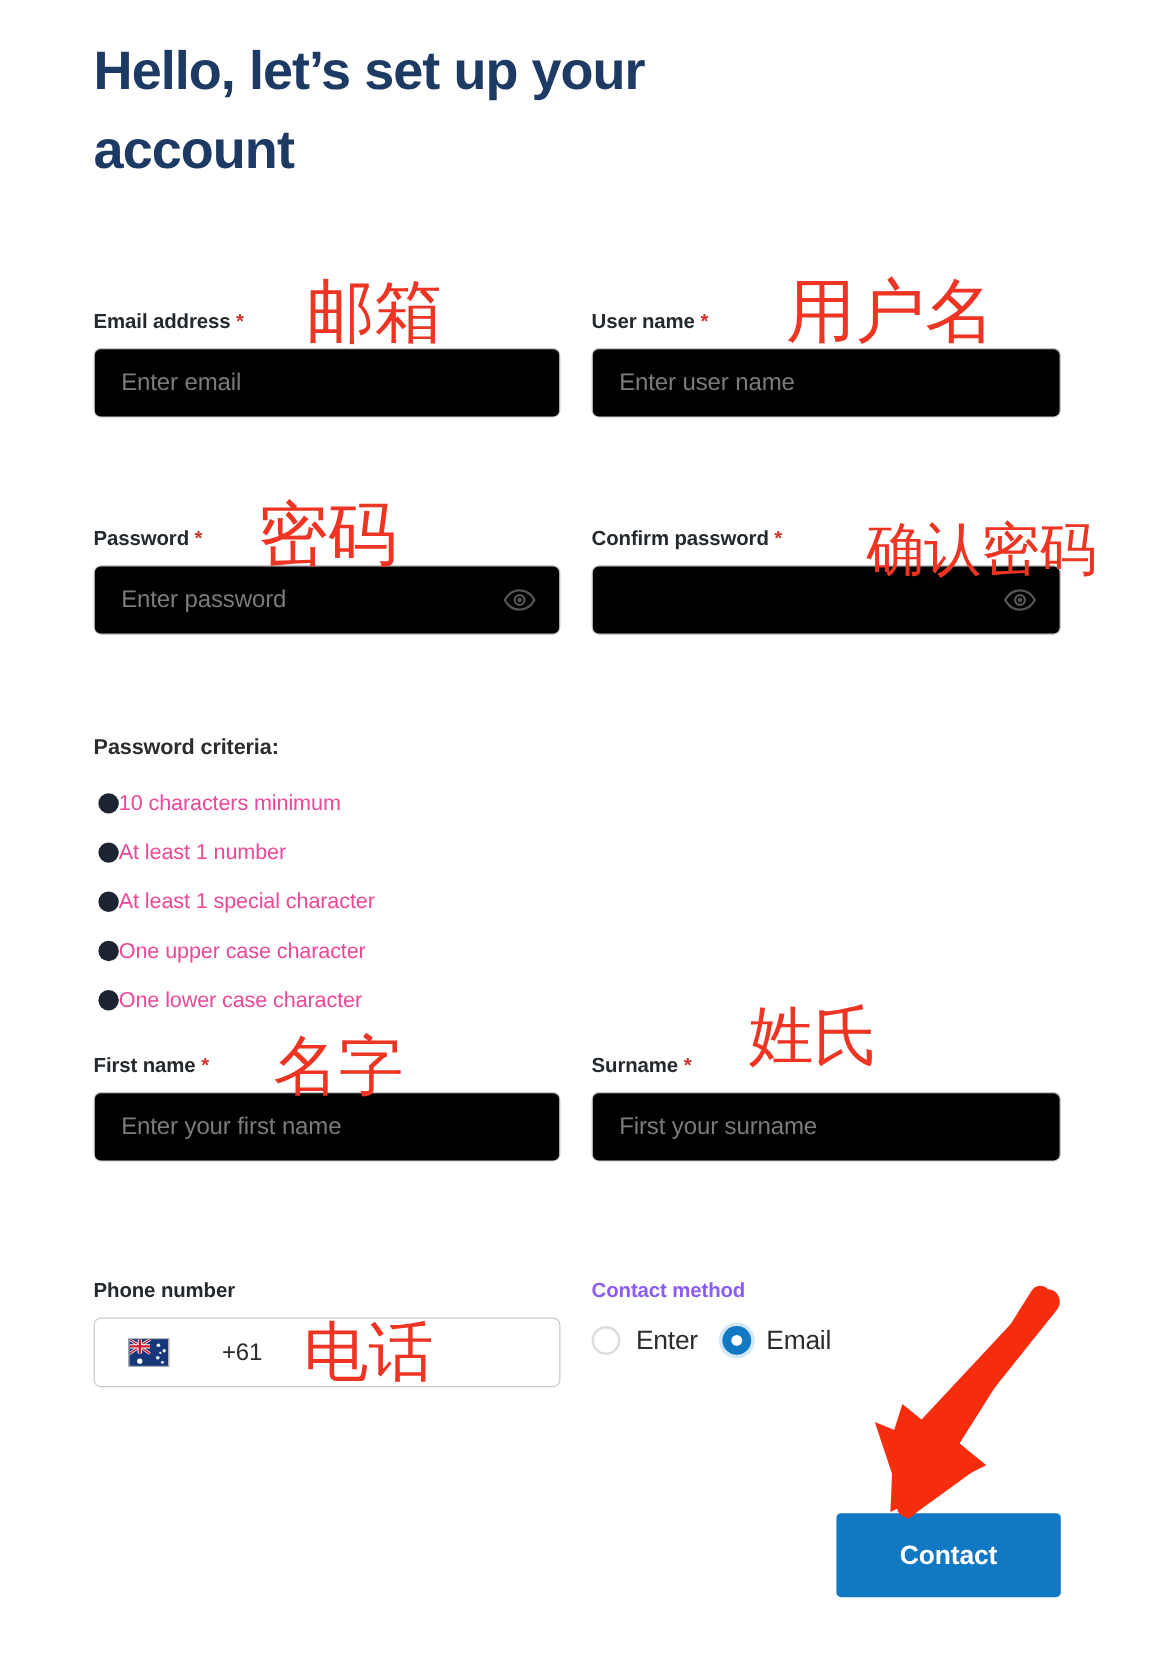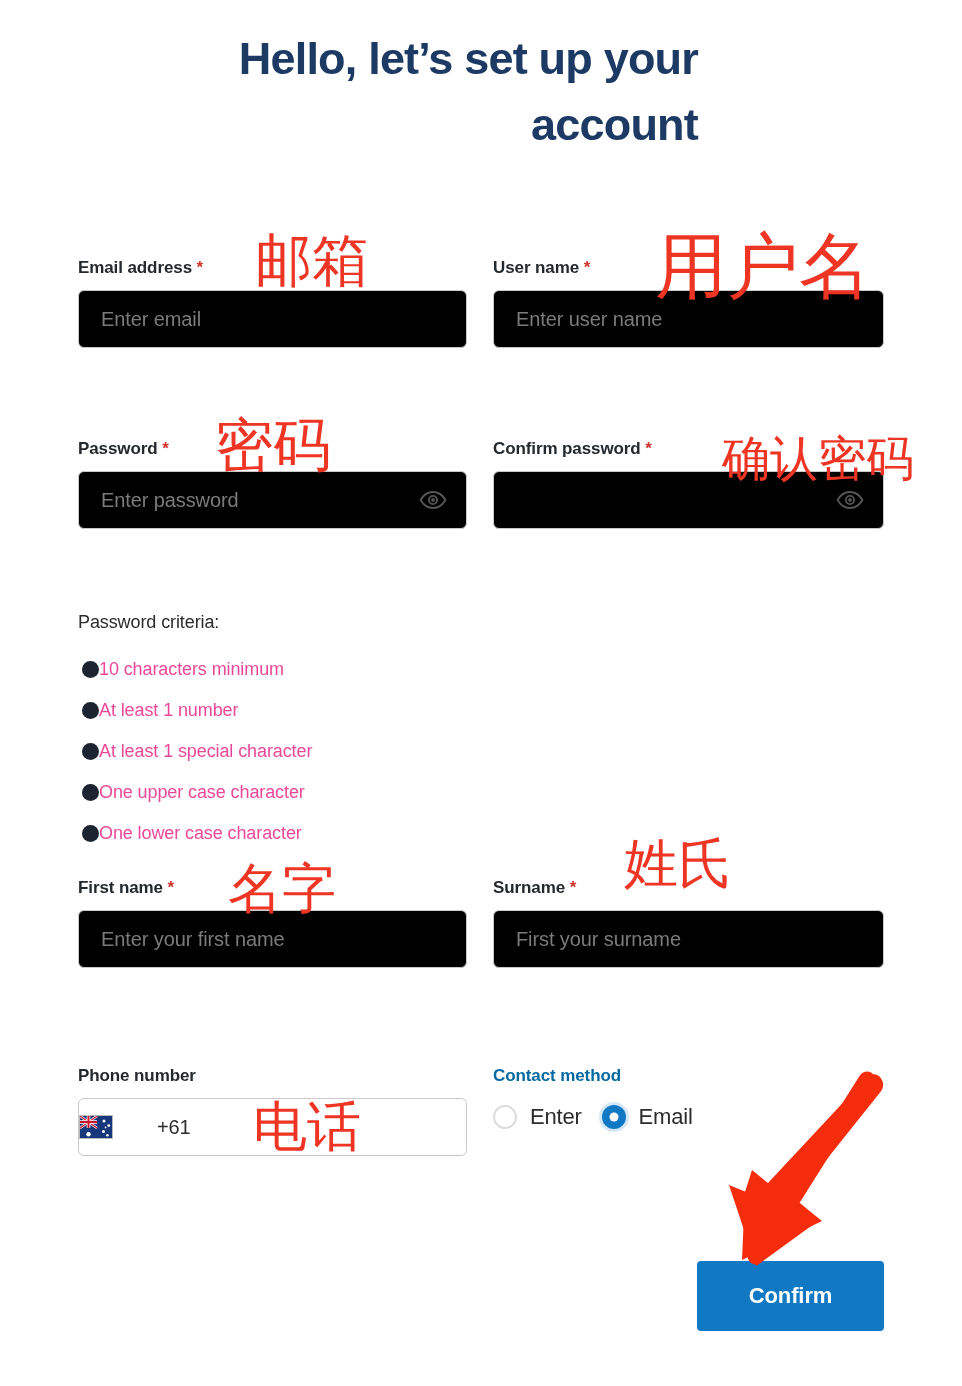--- a/index.html
+++ b/index.html
@@ -21,21 +21,20 @@
   .page-title {
     position: absolute;
     left: 78px;
     top: 26px;
     width: 620px;
     font-size: 45px;
     line-height: 1.47;
     font-weight: 700;
     letter-spacing: -0.8px;
     color: #1c3a63;
-    text-align: right;
   }
 
   
   .form-area { position: absolute; left: 0; top: 0; width: 868px; height: 1386px; }
 
   .field { position: absolute; }
   .field.col-left  { left: 78px;  width: 389px; }
   .field.col-right { left: 493px; width: 391px; }
 
   .field-label {
@@ -77,21 +76,21 @@
     align-items: center;
     justify-content: center;
     cursor: pointer;
   }
 
   
   .criteria-block { position: absolute; left: 78px; top: 612px; width: 400px; }
   .criteria-title {
     font-size: 18px;
     color: #2c2c2c;
-    font-weight: 400;
+    font-weight: 700;
     margin-bottom: 16px;
     letter-spacing: -0.1px;
   }
   .criteria-item {
     display: flex;
     align-items: center;
     height: 41px;
   }
   .criteria-dot {
     width: 17px; height: 17px;
@@ -109,21 +108,21 @@
 
   
   .phone-box {
     position: relative;
     width: 100%;
     height: 58px;
     border: 1px solid #c9c9c9;
     border-radius: 6px;
     display: flex;
     align-items: center;
-    padding-left: 0;
+    padding-left: 28px;
   }
   .flag {
     width: 34px; height: 24px;
     border: 1px solid #b9b9b9;
     position: relative;
     overflow: hidden;
     flex: 0 0 34px;
     background: #16387a;
   }
   .dial-code {
@@ -131,21 +130,21 @@
     color: #2c2c2c;
     margin-left: 44px;
     letter-spacing: -0.2px;
   }
 
   
   .contact-block { position: absolute; left: 493px; top: 1066px; width: 391px; }
   .contact-label {
     font-size: 17px;
     font-weight: 700;
-    color: #0369a1;
+    color: #8b5cf6;
     letter-spacing: -0.1px;
     margin-bottom: 18px;
     display: block;
   }
   .radio-row { display: flex; align-items: center; }
   .radio-opt { display: flex; align-items: center; cursor: pointer; }
   .radio-opt + .radio-opt { margin-left: 20px; }
   .radio-ring {
     width: 24px; height: 24px;
     border-radius: 50%;
@@ -355,27 +354,27 @@
           <span class="radio-ring"></span>
           <span class="radio-text">Enter</span>
         </span>
         <span class="radio-opt">
           <span class="radio-ring selected"></span>
           <span class="radio-text">Email</span>
         </span>
       </div>
     </div>
 
-    <button class="continue-btn">Confirm</button>
+    <button class="continue-btn">Contact</button>
 
   </div>
 
   <span class="annot" style="left:255px; top:232px; font-size:57px;">邮箱</span>
 
-  <span class="annot" style="left:655px; top:230px; font-size:72px;">用户名</span>
+  <span class="annot" style="left:655px; top:230px; font-size:58px;">用户名</span>
 
   <span class="annot" style="left:215px; top:416px; font-size:58px;">密码</span>
 
   <span class="annot" style="left:722px; top:434px; font-size:48px;">确认密码</span>
 
   <span class="annot" style="left:228px; top:862px; font-size:54px;">名字</span>
 
   <span class="annot" style="left:624px; top:837px; font-size:54px;">姓氏</span>
 
   <span class="annot" style="left:253px; top:1100px; font-size:54px;">电话</span>

